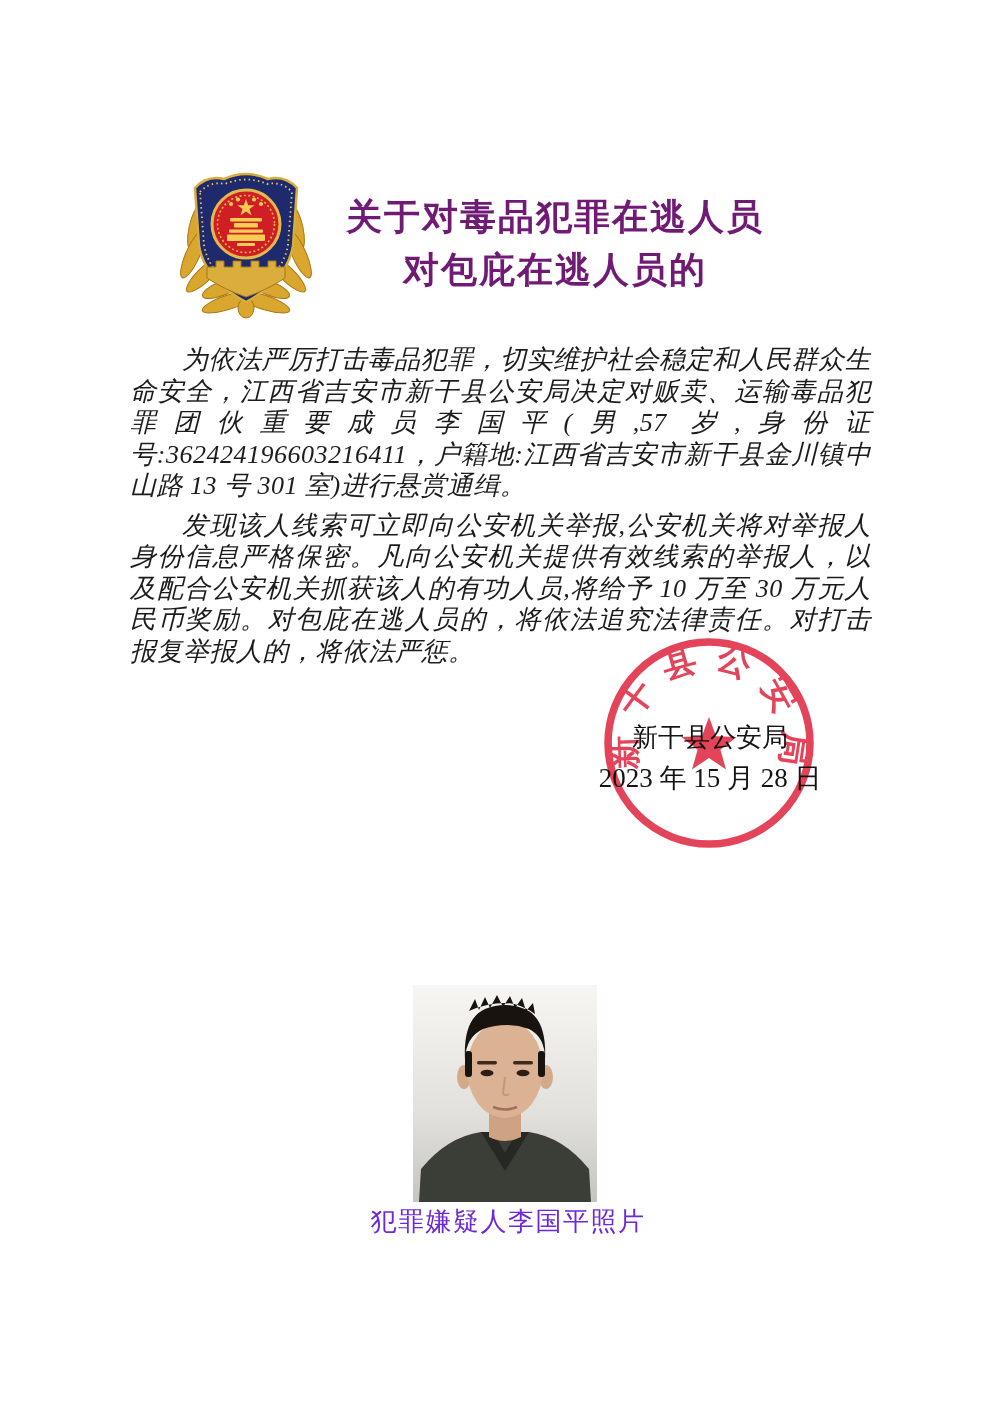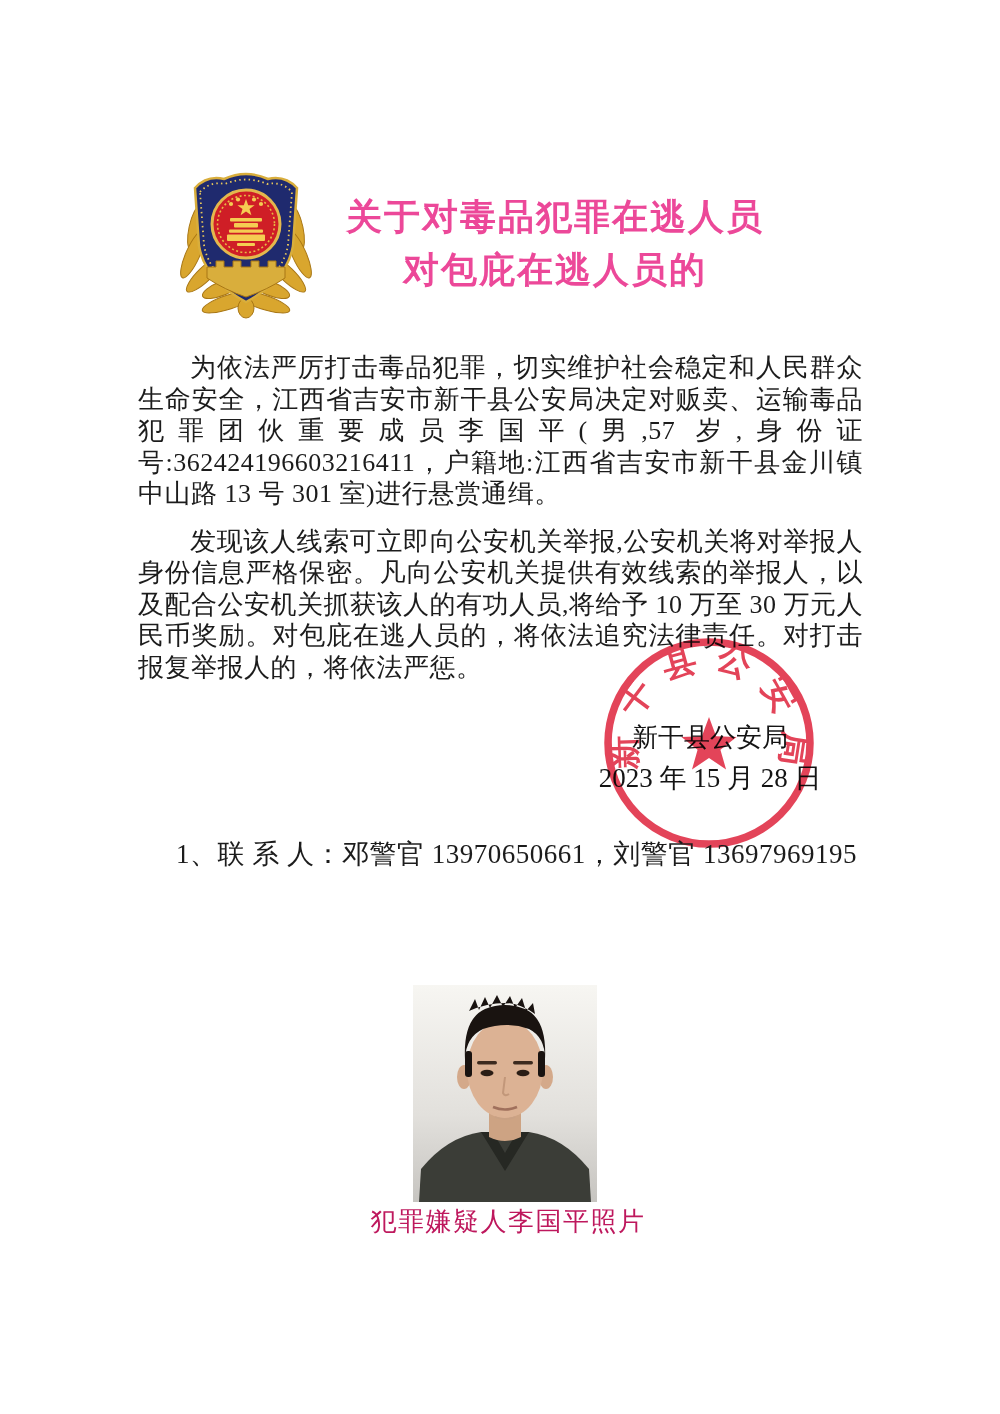--- a/index.html
+++ b/index.html
@@ -4,28 +4,28 @@
 <style>
   html,body{margin:0;padding:0;background:#ffffff;}
   .page{
     position:relative;width:1000px;height:1414px;background:#ffffff;overflow:hidden;
     font-family:"Liberation Serif","DejaVu Serif",serif;color:#1c1c1c;
   }
   
   .emblem{position:absolute;left:175px;top:166px;width:142px;height:158px;}
   .title-block{
     position:absolute;left:320px;top:191px;width:470px;text-align:center;
-    font-weight:bold;color:#ec4899;font-size:36px;line-height:53px;letter-spacing:2px;
+    font-weight:bold;color:#701a75;font-size:36px;line-height:53px;letter-spacing:2px;
   }
   
   .body-text{
     position:absolute;left:122px;top:336px;width:757px;
     font-size:26px;line-height:31.5px;letter-spacing:0.5px;text-align:justify;
   }
-  .body-text p{margin:16px;text-indent:2em;}
+  .body-text p{margin:8px;text-indent:2em;font-style:italic;}
   
   .sign-block{
     position:absolute;left:540px;top:718px;width:340px;text-align:center;
     font-size:26px;line-height:40px;color:#141414;
   }
   .sign-block .date{font-size:27px;line-height:40px;}
   
   .seal{
     position:absolute;left:594px;top:628px;width:230px;height:230px;
     mix-blend-mode:multiply;opacity:0.88;pointer-events:none;
@@ -37,21 +37,21 @@
   
   .contact-list{
     position:absolute;left:122px;top:838px;width:757px;
     font-size:27px;line-height:33.5px;letter-spacing:0.5px;text-align:justify;
   }
   .contact-list p{margin:0;text-indent:2em;}
   
   .photo{position:absolute;left:413px;top:985px;width:184px;height:217px;}
   .photo-caption{
     position:absolute;left:360px;top:1204px;width:296px;text-align:center;
-    font-size:26px;letter-spacing:1.5px;color:#be185d;
+    font-size:26px;letter-spacing:1.5px;color:#6d28d9;
   }
 </style>
 </head>
 <body>
 
 <div class="page">
 
   <svg class="emblem" viewBox="0 0 142 158" aria-hidden="true">
 
     <g fill="#dcا"></g>
@@ -115,21 +115,20 @@
       <path id="sealArc" d="M47.93,146.27 A74,74 0 1 1 182.07,146.27" fill="none"></path>
     </defs>
     <circle cx="115" cy="115" r="101" fill="none" stroke="#e02a42" stroke-width="7.5"></circle>
     <polygon fill="#e02a42" points="115,89 122.1,108.3 142.6,109 126.4,121.7 132.1,141.5 115,130 98,141.5 103.6,121.7 87.4,109 107.9,108.3"></polygon>
     <text fill="#e02a42">
       <textPath href="#sealArc" startOffset="6">新干县公安局</textPath>
     </text>
   </svg>
 
   <div class="contact-list">
-    <p>1、联 系 人：邓警官 13970650661，刘警官 13697969195</p>
   </div>
 
   <svg class="photo" viewBox="0 0 184 217" aria-hidden="true">
     <defs>
       <linearGradient id="pbg" x1="0" y1="0" x2="0" y2="1">
         <stop offset="0" stop-color="#f7f6f2"></stop>
         <stop offset="0.6" stop-color="#e2e0dc"></stop>
         <stop offset="1" stop-color="#c6c4c0"></stop>
       </linearGradient>
     </defs>

